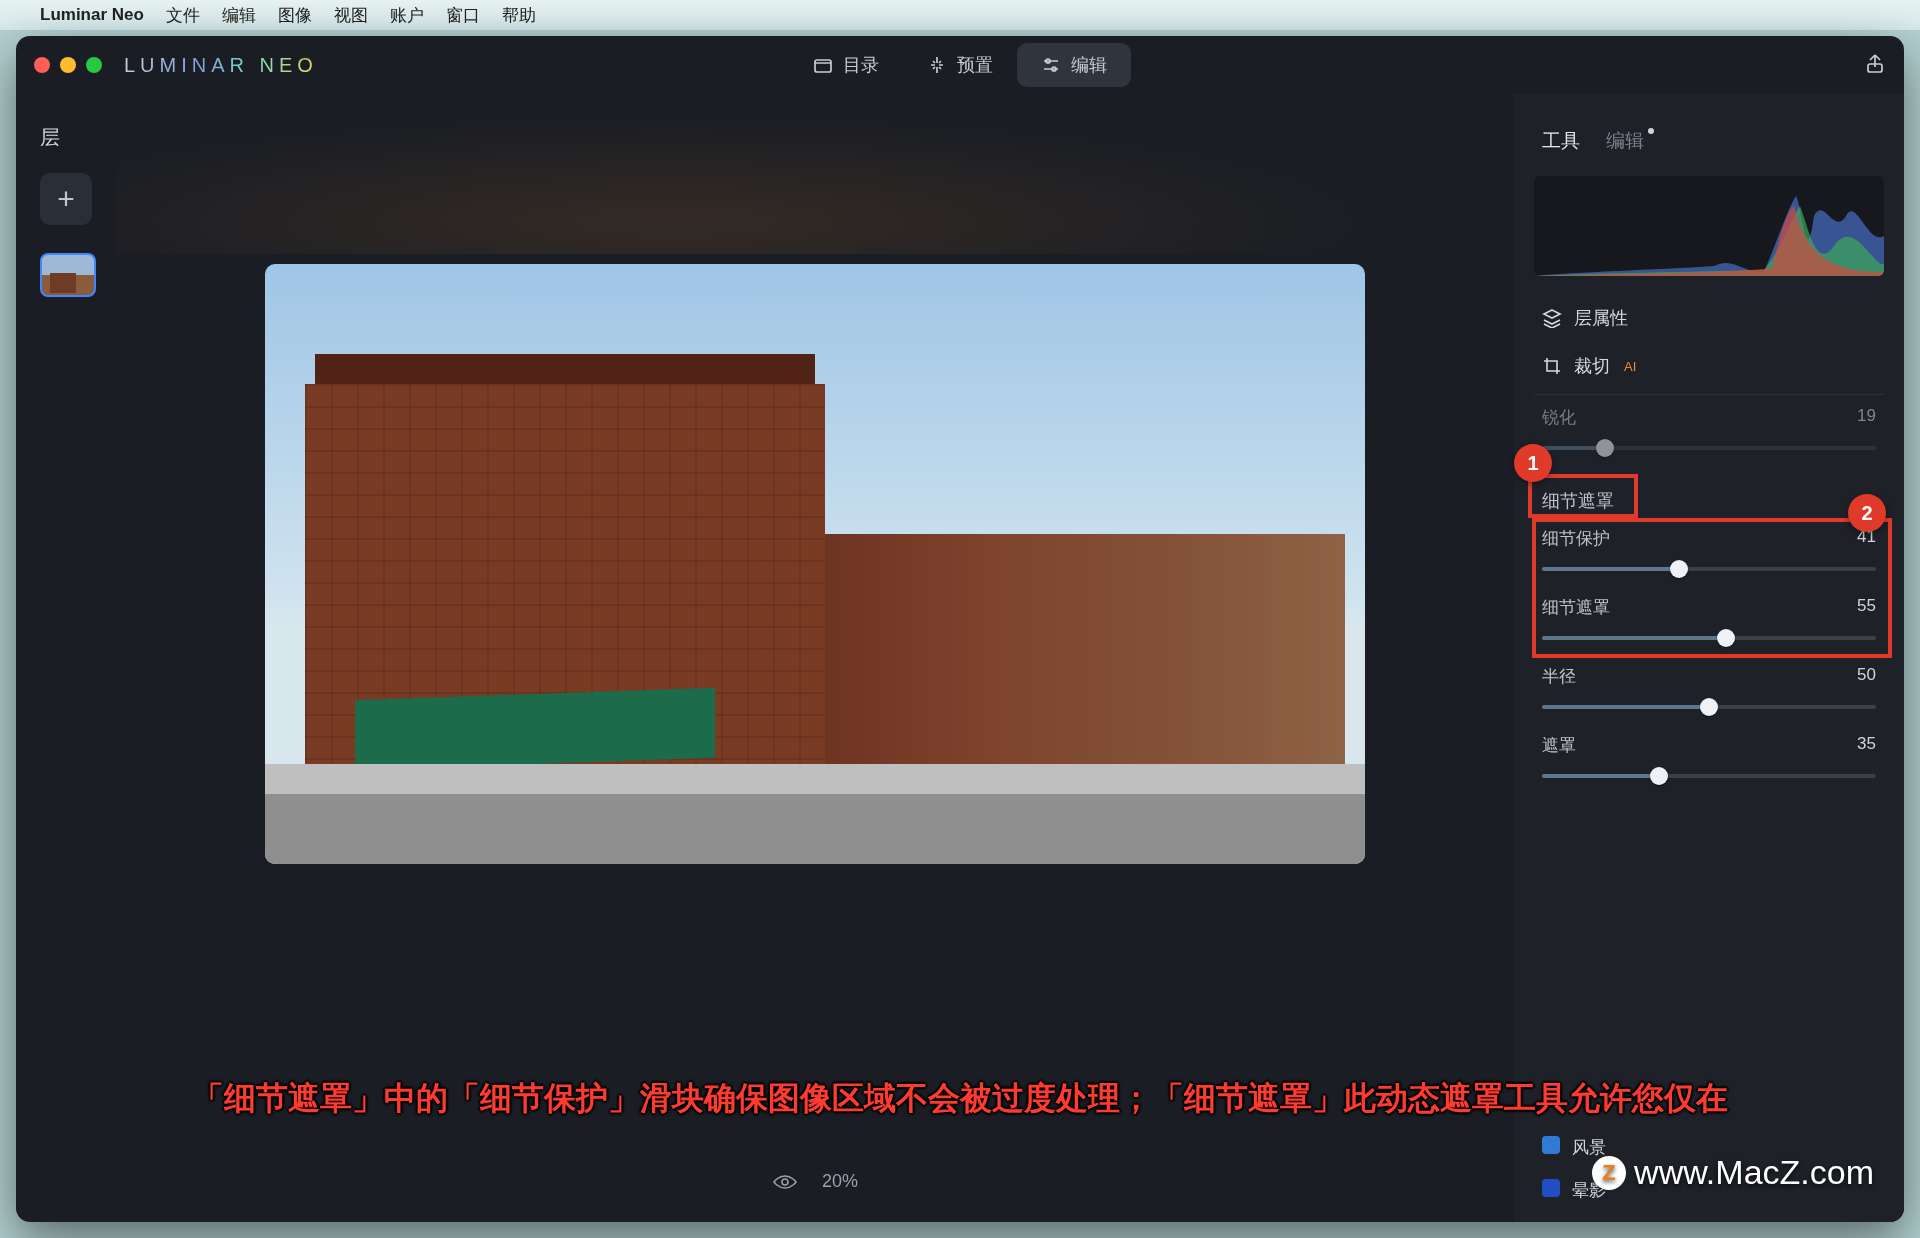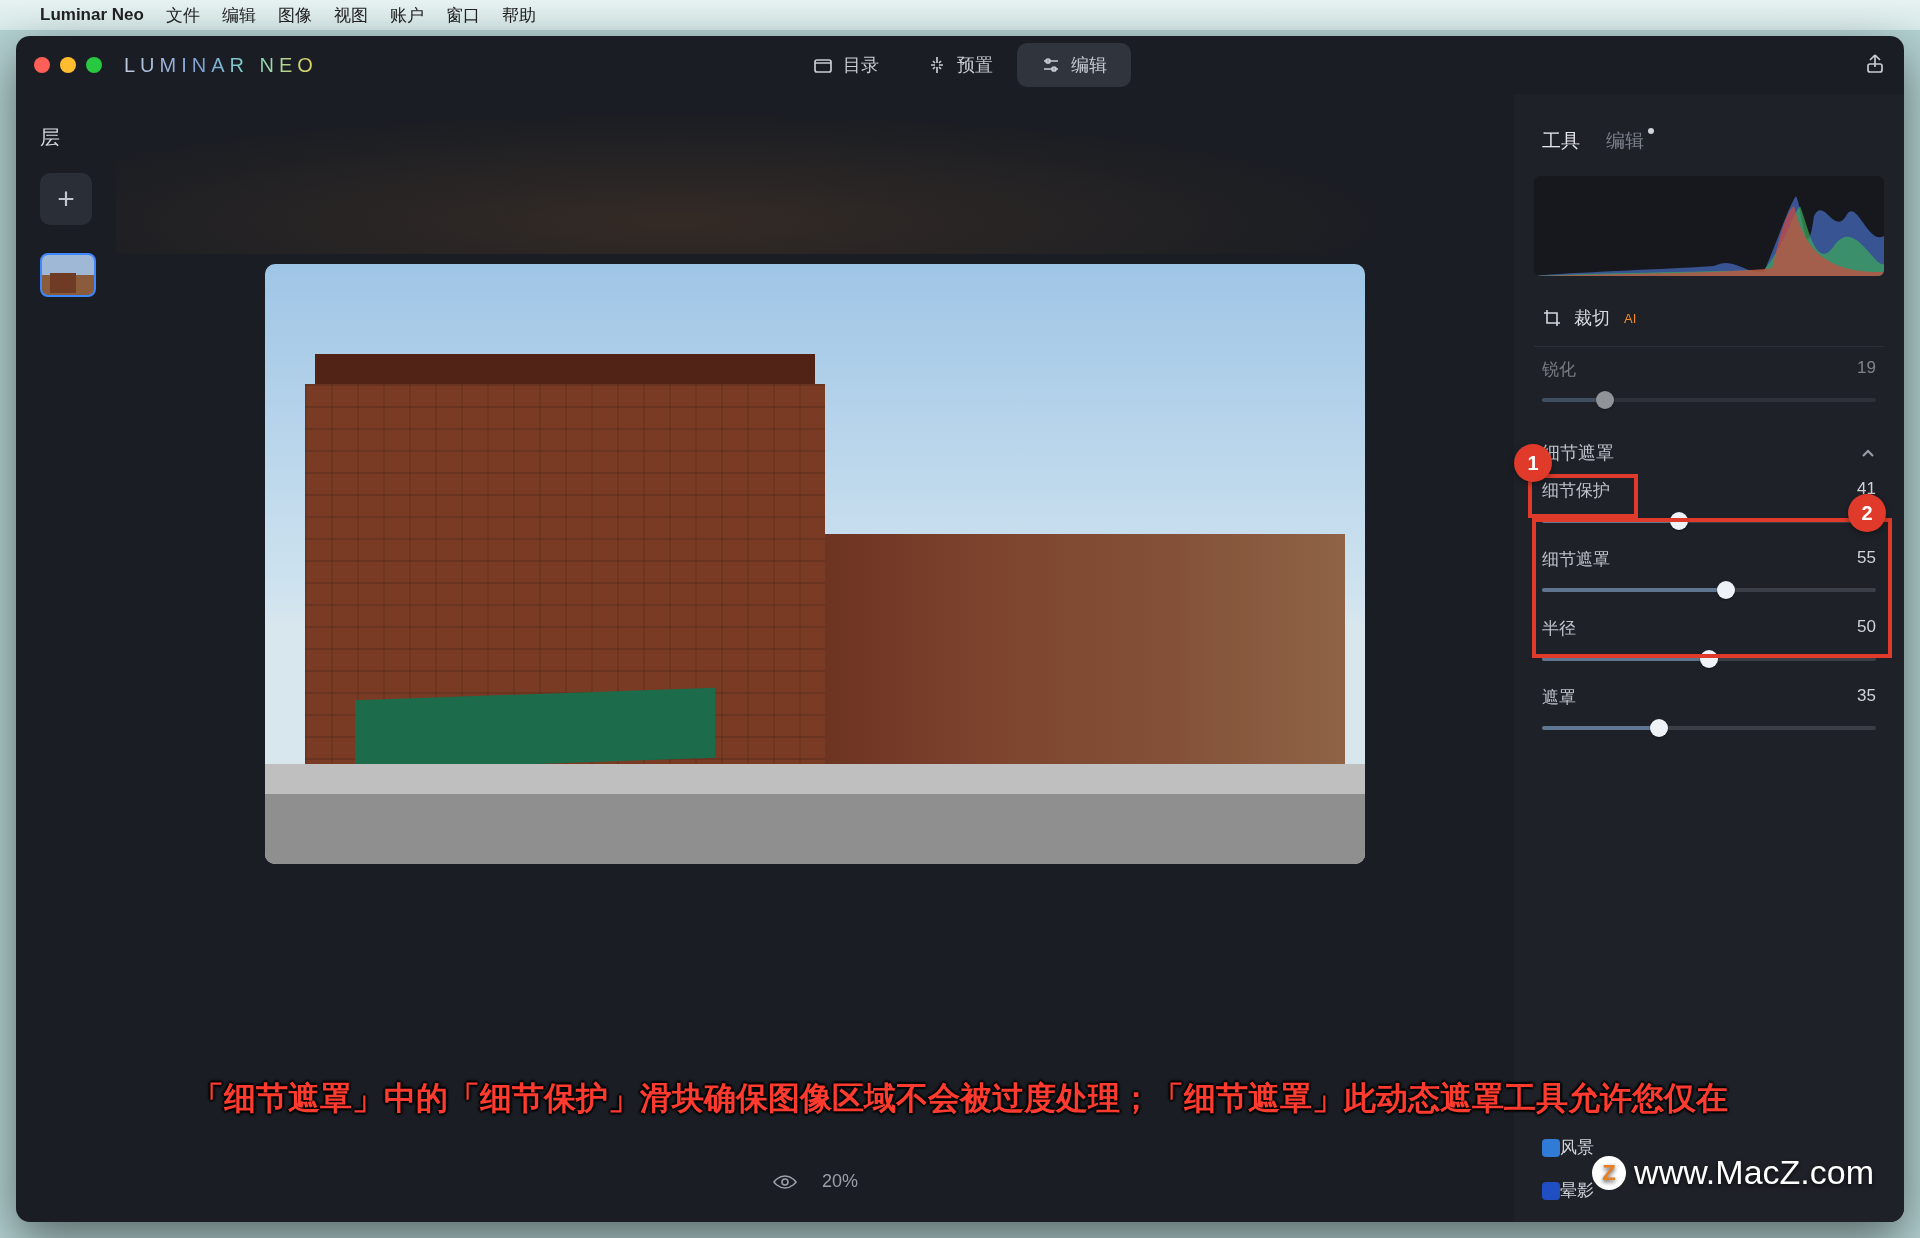--- a/index.html
+++ b/index.html
@@ -75,21 +75,21 @@
   .slider-track .fill { position:absolute; top:11px; left:0; height:4px; background:#5e768f; border-radius:2px; }
   .slider-track .knob { position:absolute; top:4px; width:18px; height:18px; border-radius:50%; background:#eef1f5; box-shadow:0 1px 2px rgba(0,0,0,.5); transform:translateX(-50%); }
 
   .section-head { display:flex; align-items:center; justify-content:space-between; padding: 14px 28px; color:#bfc4cc; font-size:18px; cursor:pointer; }
   .section-head svg { width:16px; height:16px; stroke:#9aa0aa; fill:none; stroke-width:2; }
 
   
   .anno-badge { position:absolute; width:38px; height:38px; border-radius:50%; background:#e03a2a; color:#fff; display:flex; align-items:center; justify-content:center; font-weight:700; font-size:20px; z-index:30; box-shadow:0 2px 6px rgba(0,0,0,.4); }
   .anno-box { position:absolute; border:4px solid #e03a2a; z-index:25; pointer-events:none; }
 
-  .category { display:flex; align-items:center; gap:0; padding:10px 28px; color:#cfd3da; font-size:17px; }
+  .category { display:flex; gap:12px; padding:10px 28px; color:#cfd3da; font-size:17px; }
   .swatch { width:18px; height:18px; border-radius:4px; }
 
   
   .caption { position:absolute; left:0; right:0; bottom:100px; text-align:center; color:#ff3b2f; font-size:32px; font-weight:700; line-height:1.5; text-shadow: 0 2px 2px #000, 2px 0 2px #000, -2px 0 2px #000, 0 -2px 2px #000; padding: 0 40px; z-index:50; }
   .watermark { position:absolute; right:30px; bottom:30px; display:flex; align-items:center; gap:8px; color:#fff; font-size:34px; text-shadow:0 2px 4px rgba(0,0,0,.7); z-index:50; }
   .wm-badge { width:34px; height:34px; border-radius:50%; background:#fff; color:#e67e22; font-weight:800; display:flex; align-items:center; justify-content:center; font-size:22px; }
 </style>
 </head>
 <body>
 
@@ -181,20 +181,26 @@
       <div class="histogram">
         <svg viewBox="0 0 350 100" preserveAspectRatio="none">
           <path d="M0 100 C40 96 120 94 180 90 C200 80 210 98 230 96 C245 60 255 30 262 20 C268 30 272 98 280 40 C290 20 300 60 312 40 C322 20 334 70 350 60 L350 100 Z" fill="#3f5fa8" opacity=".85"></path>
           <path d="M0 100 C60 97 160 96 230 94 C250 70 258 40 266 30 C274 50 282 96 300 70 C320 40 340 92 350 88 L350 100 Z" fill="#3da85a" opacity=".7"></path>
           <path d="M0 100 C80 98 200 97 238 92 C248 50 254 34 260 30 C268 60 280 98 350 96 L350 100 Z" fill="#d04a3f" opacity=".7"></path>
         </svg>
       </div>
 
       <div class="tool-row">
         <svg>
+            <path d="M10 2l8 4-8 4-8-4 8-4zM2 12l8 4 8-4M2 16l8 4 8-4"></path>
+          </svg>
+        <span>层属性</span>
+      </div>
+      <div class="tool-row">
+        <svg>
             <path d="M5 2v13h13M2 5h13v13"></path>
           </svg>
         <span>裁切</span>
         <span class="ai-tag">AI</span>
       </div>
       <div class="divider"></div>
 
       <div class="slider-head" style="opacity:.55;margin-top:7px;">
         <span>锐化</span>
         <span class="val">19</span>

